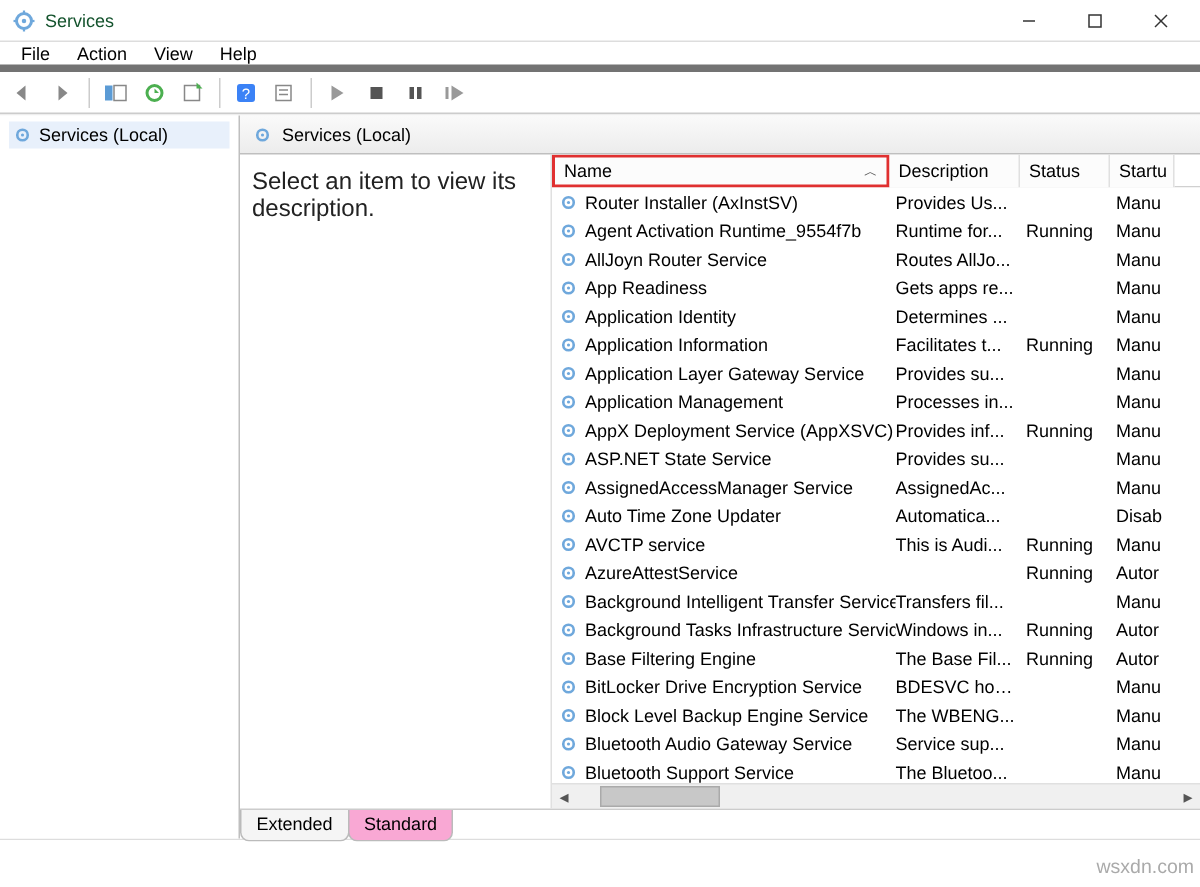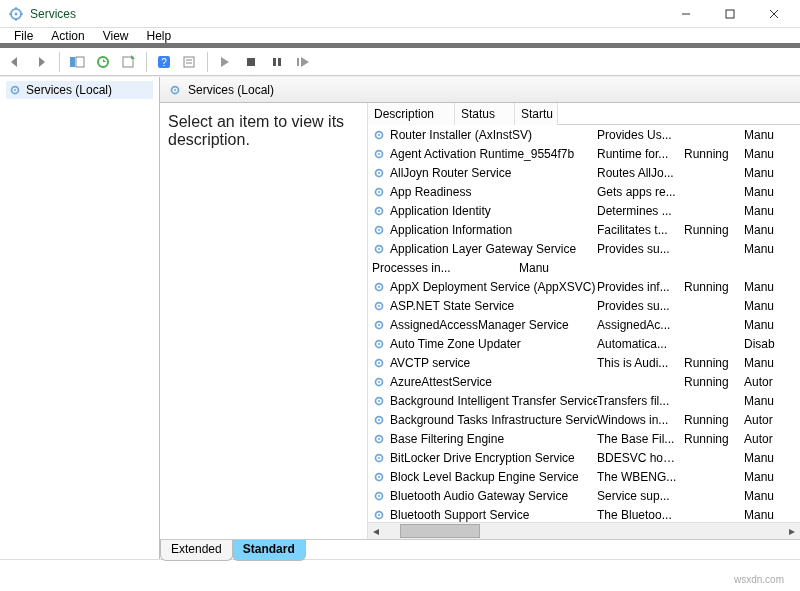--- a/index.html
+++ b/index.html
@@ -73,23 +73,23 @@
   .hscroll .arrow { width:16px; height:14px; display:flex; align-items:center; justify-content:center; color:#555; }
   
   .bottom-tabs {
     display:flex; gap:0; padding:0 0 0 168px; height:20px;
     align-items:flex-start; border-top:1px solid #ccc; background:#fff;
   }
   .btab {
     padding:2px 10px 4px; font-size:12px; border:1px solid #bbb; border-top:none;
     border-bottom-left-radius:6px; border-bottom-right-radius:6px; background:#f5f5f5; margin-right:-1px;
   }
-  .btab.active { background:#7dd3fc; font-weight:700; }
-  
-  .watermark { position:absolute; right:16px; bottom:6px; font-size:10px; color:#aaa; }
+  .btab.active { background:#f9a8d4; font-weight:400; }
+  
+  .watermark { position:absolute; right:4px; bottom:6px; font-size:13px; color:#aaa; }
   
   .statusbar { height:32px; border-top:1px solid #ddd; }
 </style>
 </head>
 <body>
 
 <div class="titlebar">
   <svg class="app-icon" viewBox="0 0 16 16">
     <circle cx="8" cy="8" r="5" fill="none" stroke="#6fa8dc" stroke-width="2"></circle>
     <circle cx="8" cy="8" r="1.5" fill="#6fa8dc"></circle>
@@ -216,20 +216,24 @@
       <span>Services (Local)</span>
     </div>
 
     <div class="content-area">
       <div class="desc-pane">
         <span>Select an item to view its description.</span>
       </div>
 
       <div class="list-wrap">
         <div class="col-headers">
+          <div class="col-head col-name">
+            <span>Name</span>
+            <span class="sort-caret">︿</span>
+          </div>
           <div class="col-head col-desc">Description</div>
           <div class="col-head col-status">Status</div>
           <div class="col-head col-startup">Startu</div>
         </div>
         <div class="list" id="service-list">
             <div class="row">
               <div class="cell name">
                 <svg class="gear-svg" width="14" height="14" viewBox="0 0 16 16">
                   <circle cx="8" cy="8" r="4" fill="none" stroke="#6fa8dc" stroke-width="2"></circle>
                   <circle cx="8" cy="8" r="1.2" fill="#6fa8dc"></circle>
@@ -306,20 +310,27 @@
                   <circle cx="8" cy="8" r="4" fill="none" stroke="#6fa8dc" stroke-width="2"></circle>
                   <circle cx="8" cy="8" r="1.2" fill="#6fa8dc"></circle>
                 </svg>
                 <span>Application Layer Gateway Service</span>
               </div>
               <div class="cell desc">Provides su...</div>
               <div class="cell status"></div>
               <div class="cell startup">Manu</div>
             </div>
             <div class="row">
+              <div class="cell name">
+                <svg class="gear-svg" width="14" height="14" viewBox="0 0 16 16">
+                  <circle cx="8" cy="8" r="4" fill="none" stroke="#6fa8dc" stroke-width="2"></circle>
+                  <circle cx="8" cy="8" r="1.2" fill="#6fa8dc"></circle>
+                </svg>
+                <span>Application Management</span>
+              </div>
               <div class="cell desc">Processes in...</div>
               <div class="cell status"></div>
               <div class="cell startup">Manu</div>
             </div>
             <div class="row">
               <div class="cell name">
                 <svg class="gear-svg" width="14" height="14" viewBox="0 0 16 16">
                   <circle cx="8" cy="8" r="4" fill="none" stroke="#6fa8dc" stroke-width="2"></circle>
                   <circle cx="8" cy="8" r="1.2" fill="#6fa8dc"></circle>
                 </svg>

